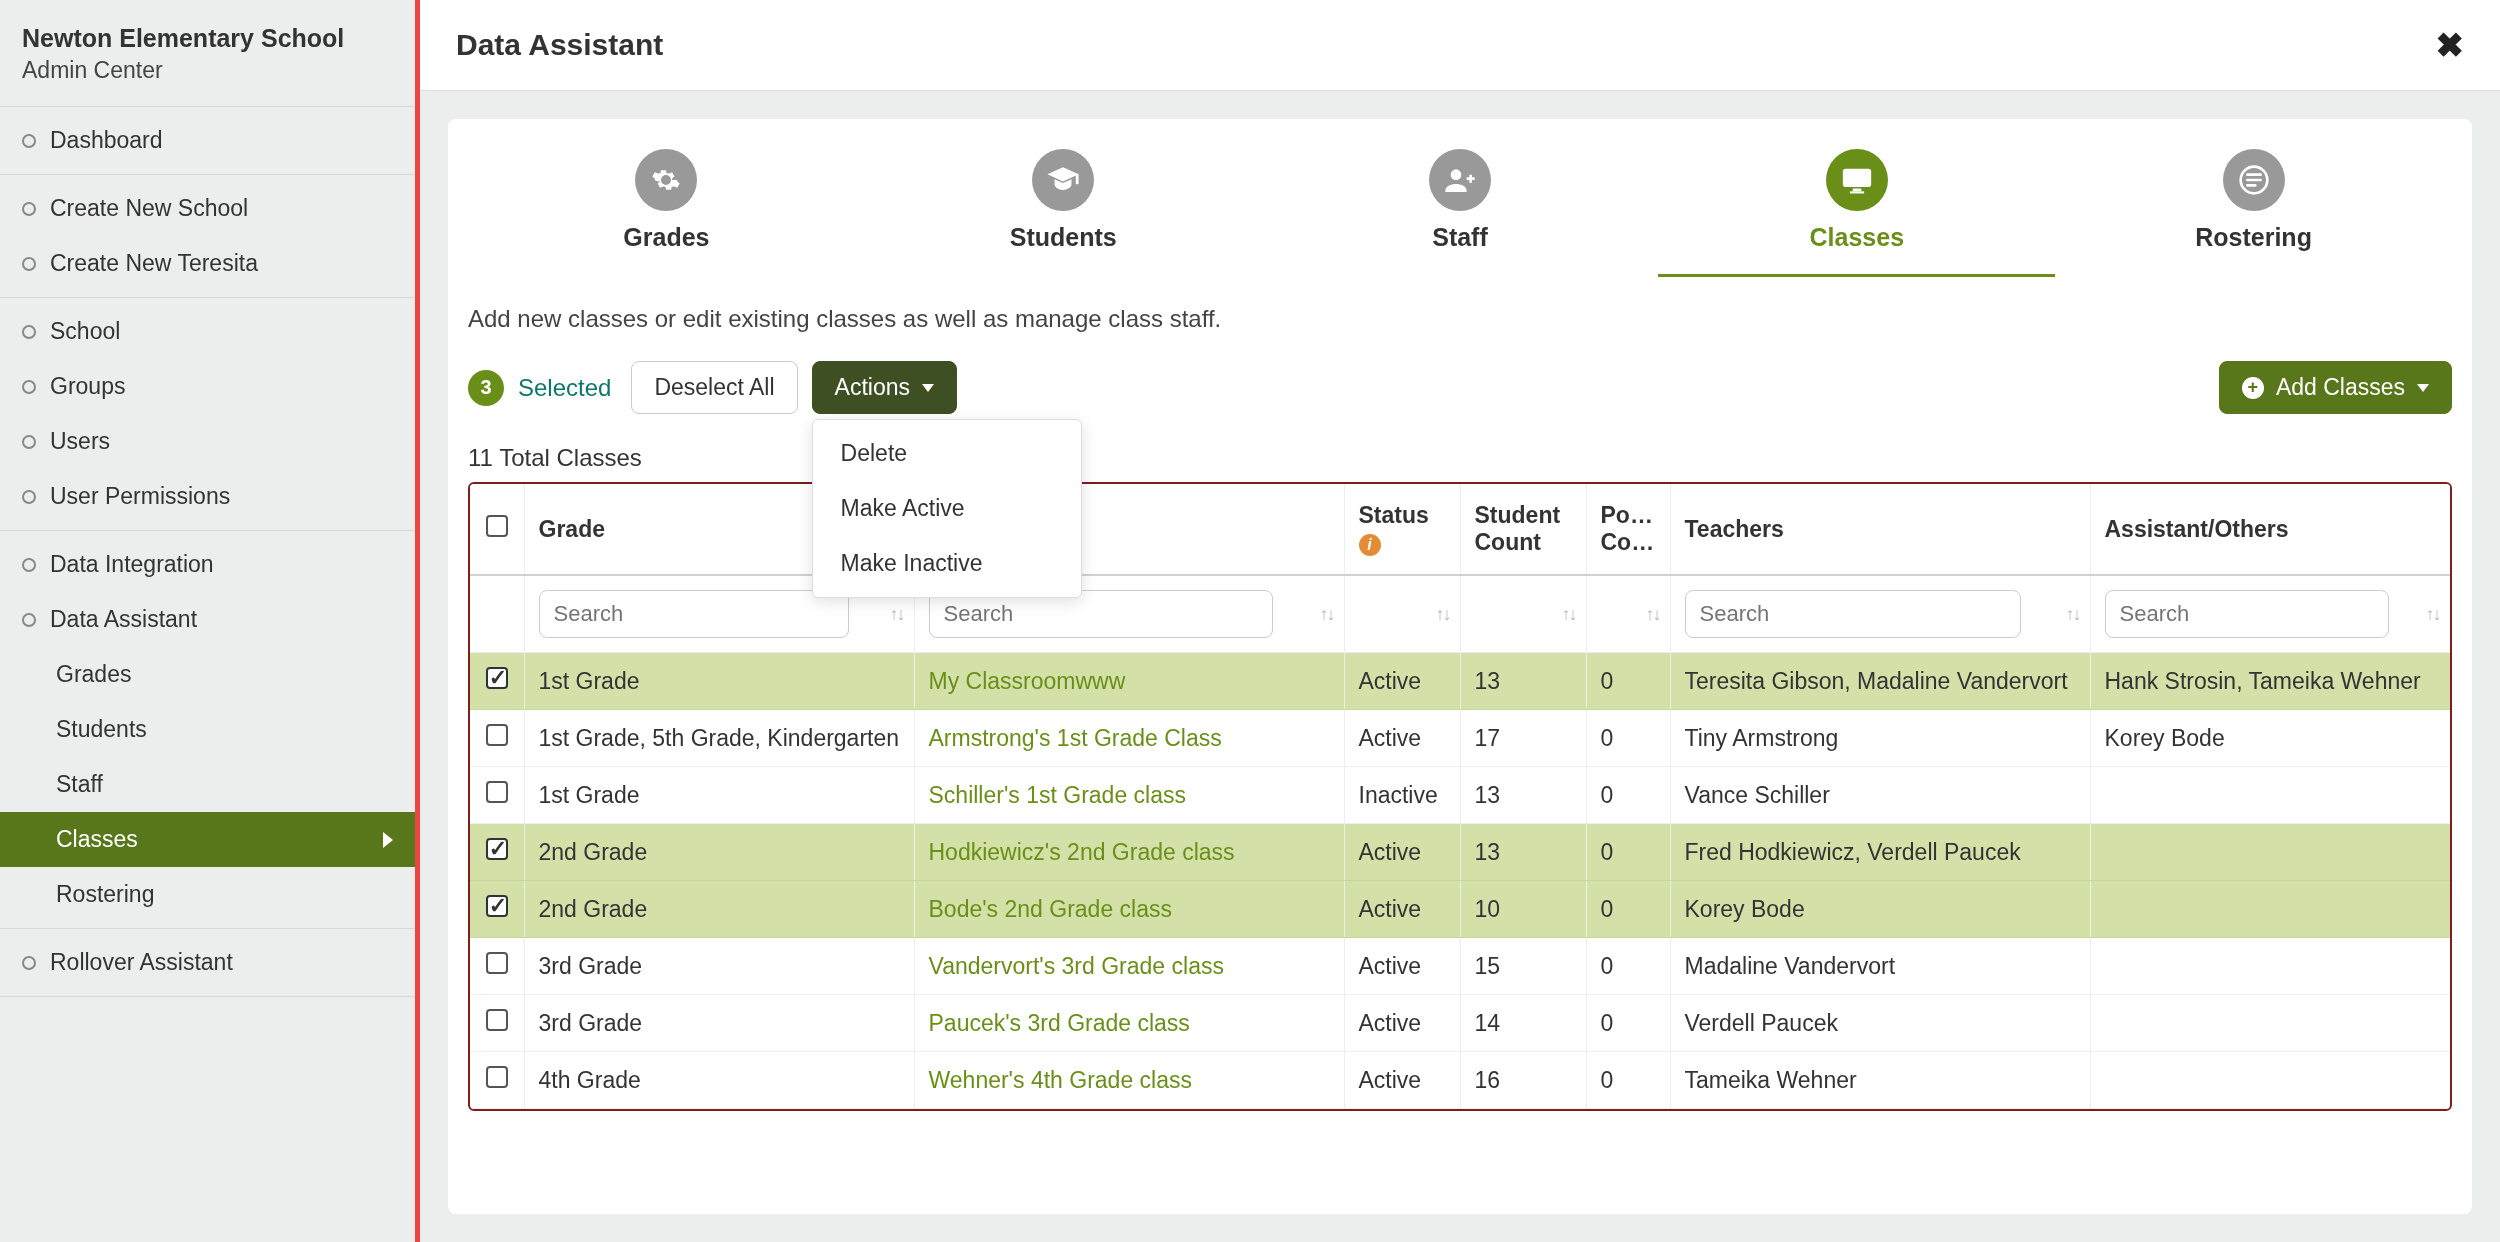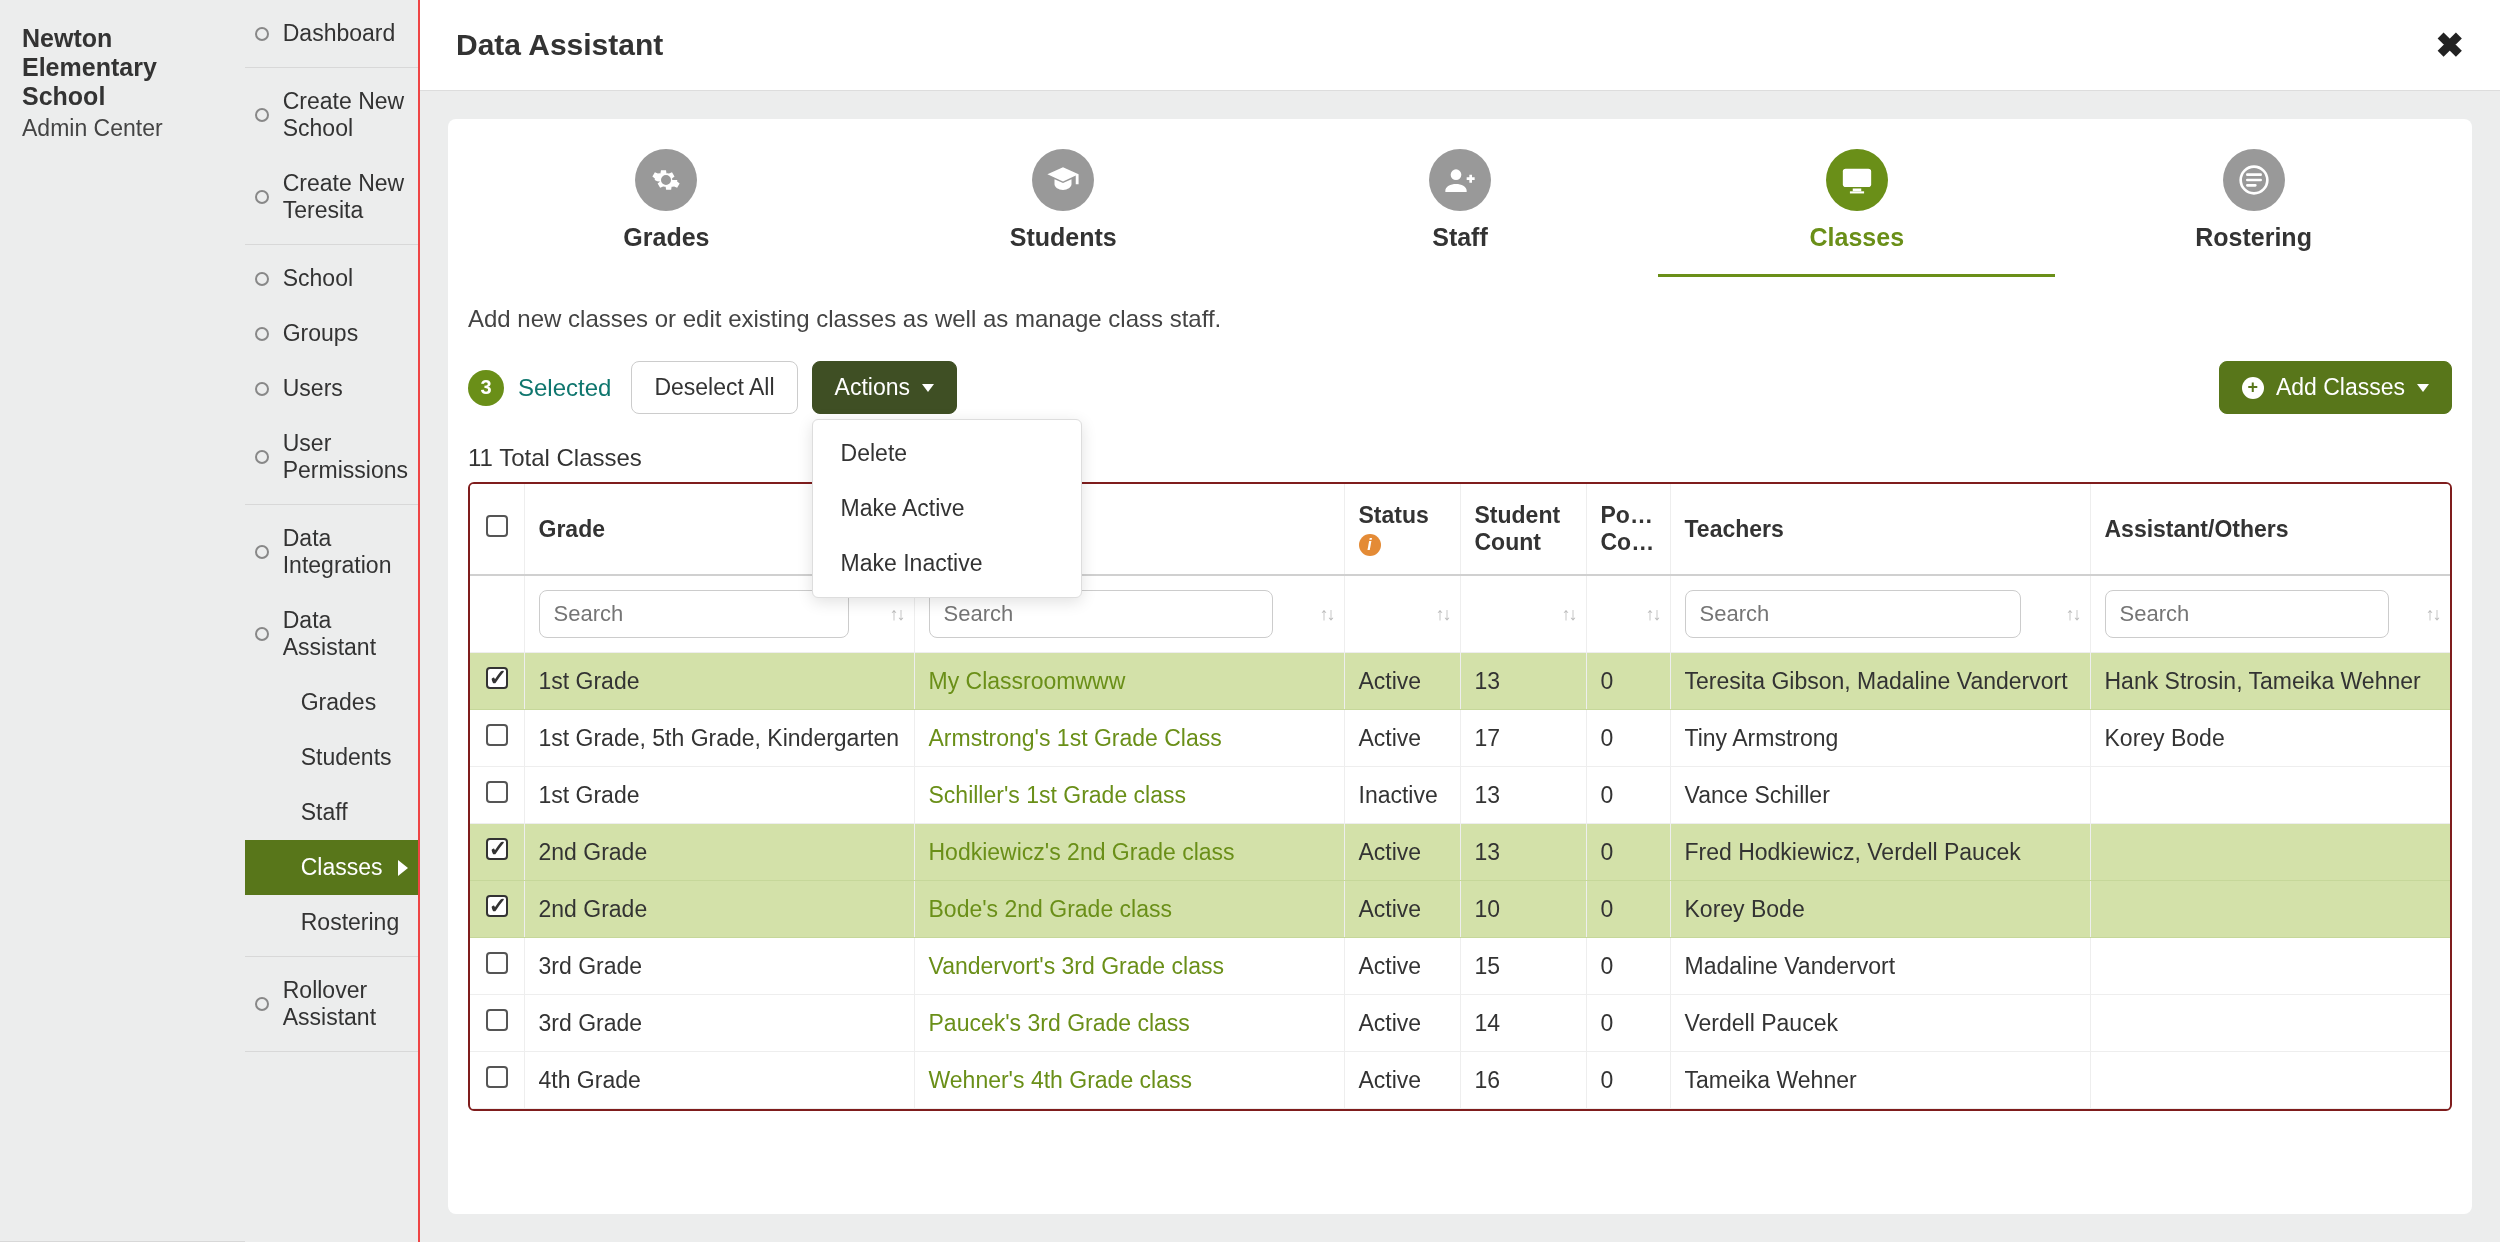--- a/index.html
+++ b/index.html
@@ -8,34 +8,34 @@
     font-size: 14px;
     color: #333;
     background: #eceded;
     overflow: hidden;
   }
   .app { display: flex; width: 2500px; height: 1242px; }
   
   .sidebar {
     width: 420px;
     background: #eceded;
-    border-right: 2px solid #ef4444;
+    border-right: 5px solid #ef4444;
     display: flex;
-    flex-direction: row;
+    flex-direction: column;
   }
   .sidebar-header {
     padding: 24px 22px 22px 22px;
     border-bottom: 1px solid #d8d8d8;
   }
   .school-name { font-size: 25px; font-weight: 700; color: #333; }
   .admin-center { font-size: 23px; color: #444; margin-top: 4px; }
   .nav-section { border-bottom: 1px solid #d8d8d8; padding: 6px 0; }
   .nav-item {
     display: flex; align-items: center;
-    padding: 14px 10px;
+    padding: 14px 22px;
     font-size: 23px;
     color: #333;
     cursor: pointer;
     position: relative;
   }
   .nav-item .bullet {
     width: 14px; height: 14px;
     border: 2px solid #888;
     border-radius: 50%;
     margin-right: 14px;

